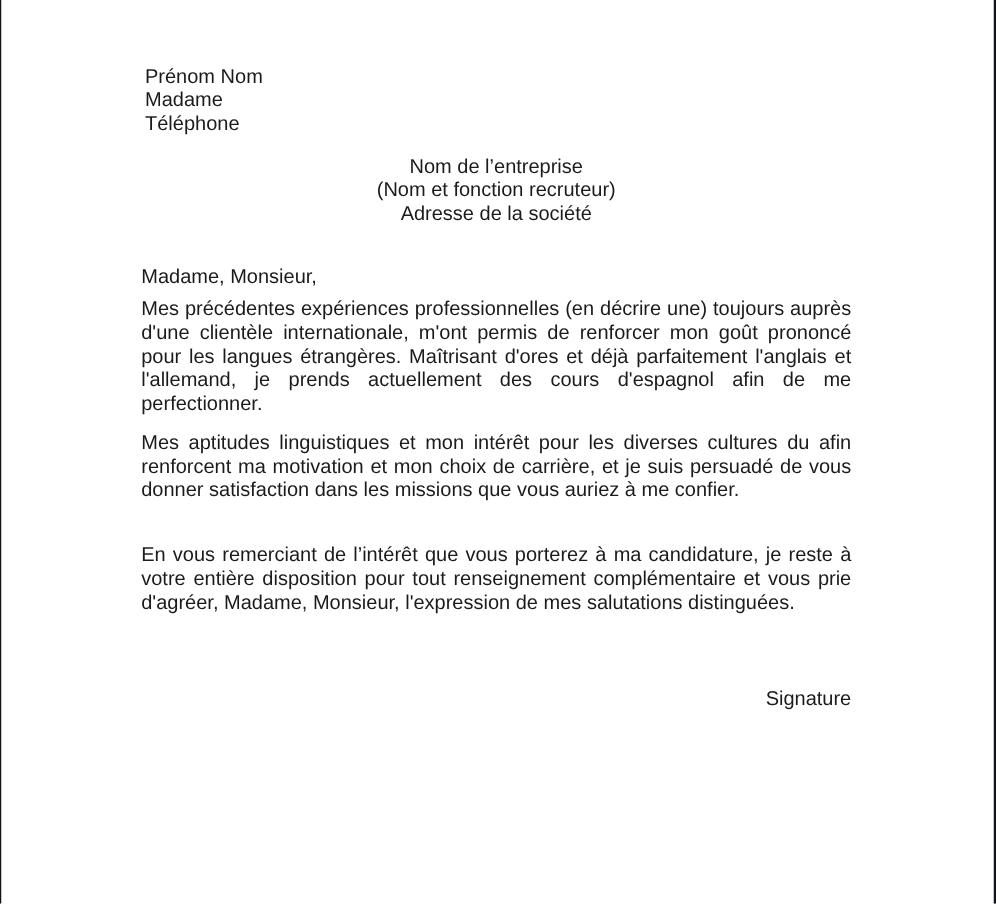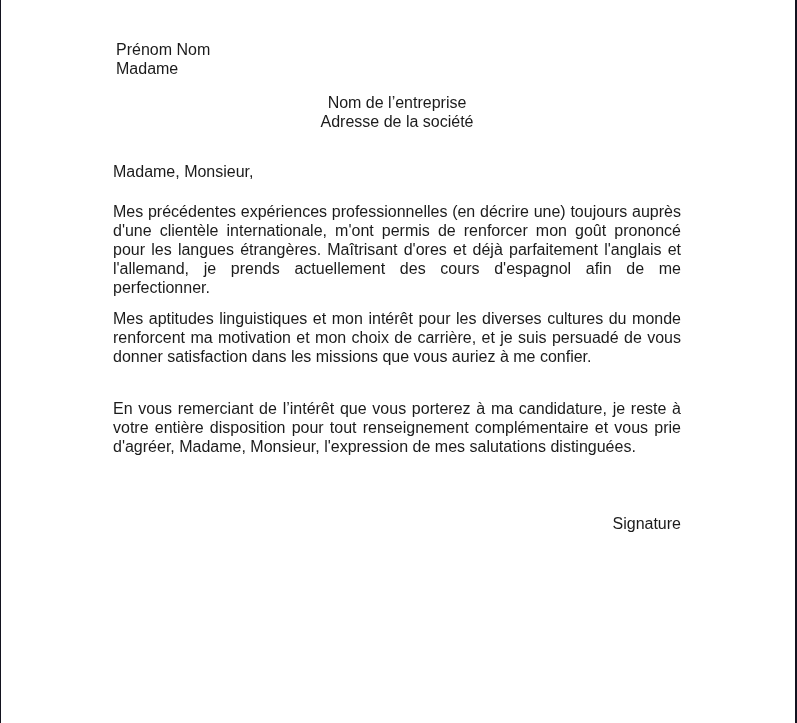--- a/index.html
+++ b/index.html
@@ -18,21 +18,21 @@
     overflow: hidden;
     font-family: "Liberation Sans", "DejaVu Sans", sans-serif;
     font-size: 16px;
     line-height: 19px;
     color: #1b1b1b;
   }
   .content {
     position: absolute;
     left: 112px;
     width: 568px;
-    top: 0;
+    top: 12px;
     padding-top: 40px;
   }
   .sender {
     margin-left: 3px;
   }
   .sender-line { display: block; }
   .recipient {
     margin-top: 15px;
     text-align: center;
   }
@@ -42,47 +42,49 @@
     padding-left: 248px;
   }
   .salutation {
     margin-top: 31px;
   }
   .para {
     margin: 0;
     text-align: justify;
   }
   .para-1 { margin-top: 19px; }
-  .para-2 { margin-top: 21px; }
+  .para-2 { margin-top: 7px; }
   .para-3 { margin-top: 12px; }
   .para-4 { margin-top: 33px; }
   .signature {
     margin-top: 58px;
     text-align: right;
   }
 </style>
 </head>
 <body>
 
 <div class="page">
   <div class="content">
 
     <div class="sender">
       <span class="sender-line">Prénom Nom</span>
       <span class="sender-line">Madame</span>
+      <span class="sender-line">Téléphone</span>
     </div>
 
     <div class="recipient">
       <span class="recipient-line">Nom de l’entreprise</span>
+      <span class="recipient-line">(Nom et fonction recruteur)</span>
       <span class="recipient-line">Adresse de la société</span>
     </div>
 
 
     <div class="salutation">Madame, Monsieur,</div>
 
     <p class="para para-2">Mes précédentes expériences professionnelles (en décrire une) toujours auprès d'une clientèle internationale, m'ont permis de renforcer mon goût prononcé pour les langues étrangères. Maîtrisant d'ores et déjà parfaitement l'anglais et l'allemand, je prends actuellement des cours d'espagnol afin de me perfectionner.</p>
-    <p class="para para-3">Mes aptitudes linguistiques et mon intérêt pour les diverses cultures du monde renforcent ma motivation et mon choix de carrière, et je suis persuadé de vous donner satisfaction dans les missions que vous auriez à me confier.</p>
+    <p class="para para-3">Mes aptitudes linguistiques et mon intérêt pour les diverses cultures du afin renforcent ma motivation et mon choix de carrière, et je suis persuadé de vous donner satisfaction dans les missions que vous auriez à me confier.</p>
     <p class="para para-4">En vous remerciant de l’intérêt que vous porterez à ma candidature, je reste à votre entière disposition pour tout renseignement complémentaire et vous prie d'agréer, Madame, Monsieur, l'expression de mes salutations distinguées.</p>
 
     <div class="signature">Signature</div>
 
   </div>
 </div>
 
 </body></html>

